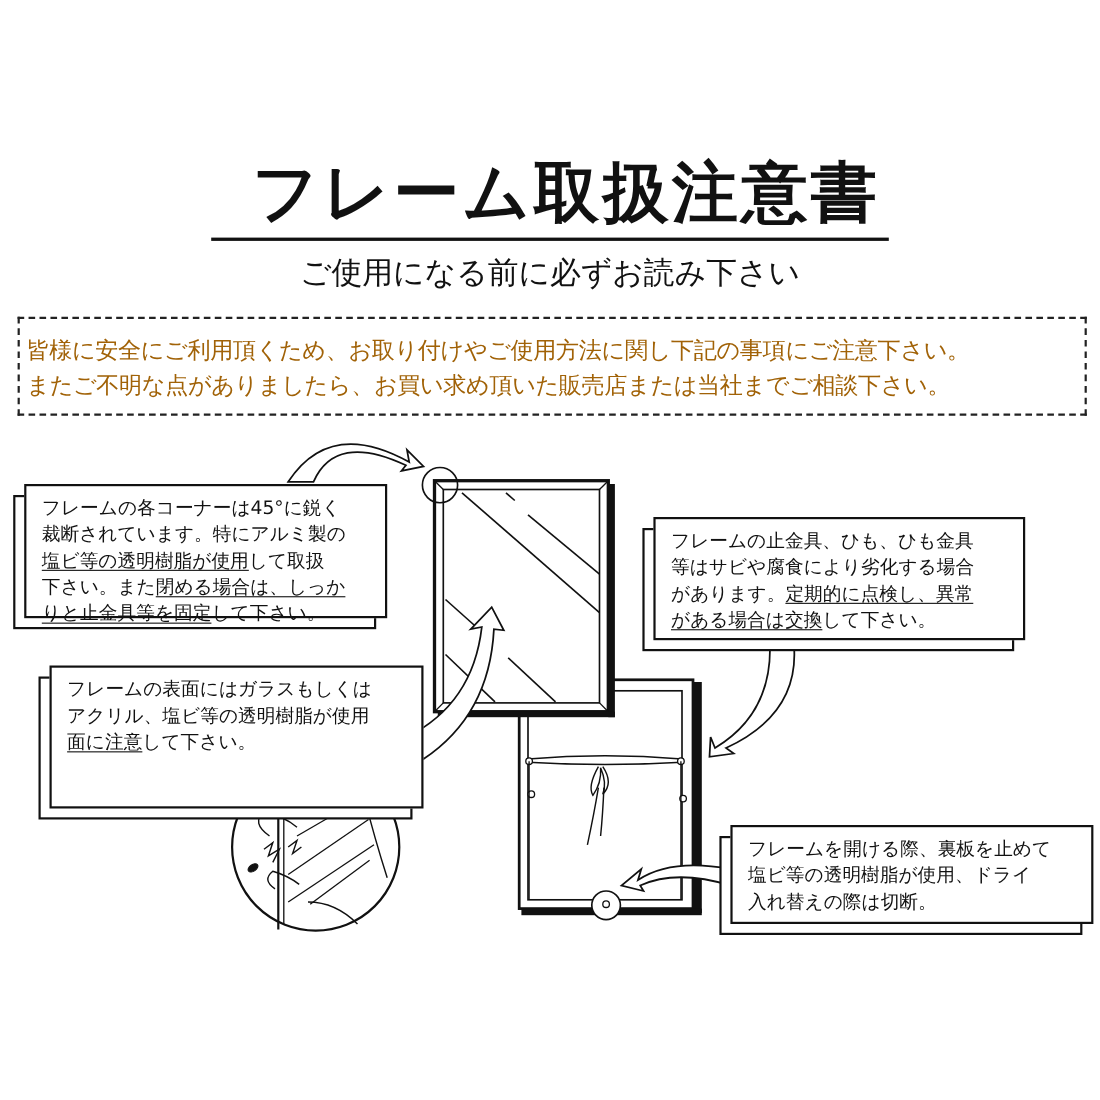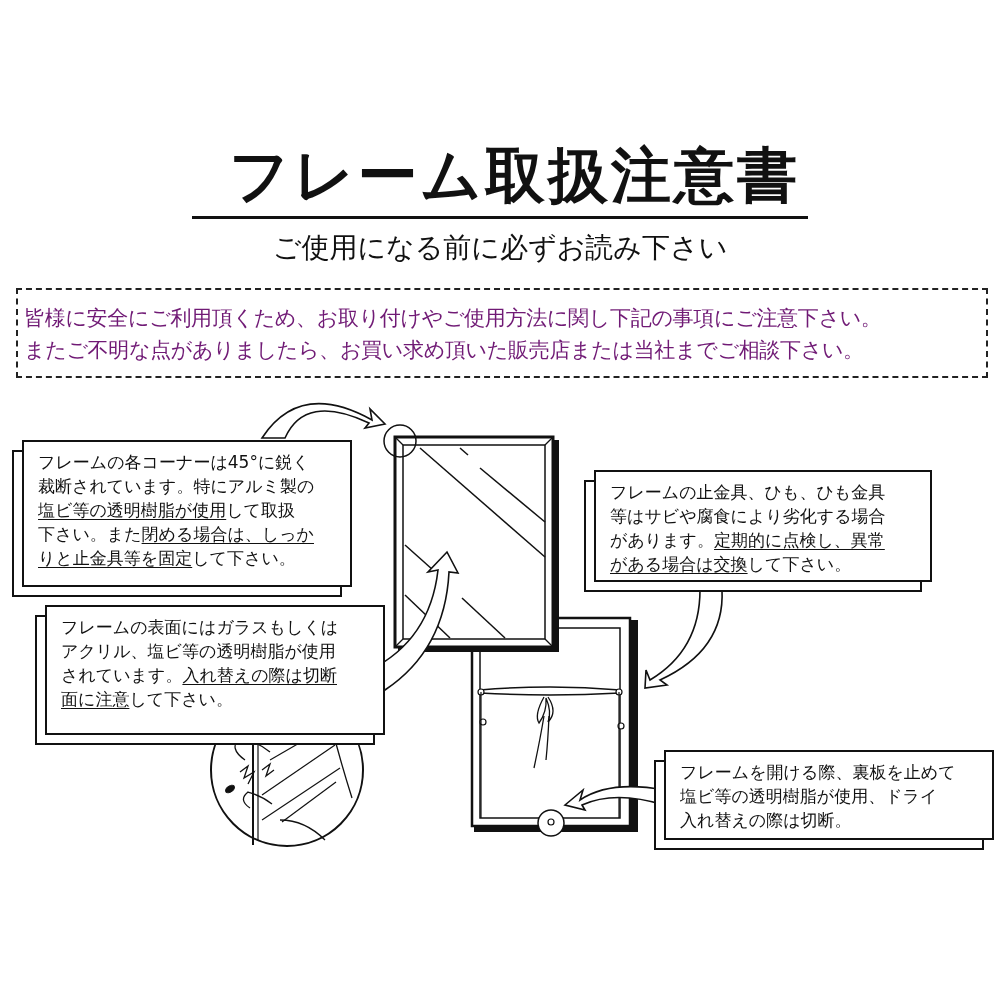--- a/index.html
+++ b/index.html
@@ -18,32 +18,32 @@
     position: absolute; left: 200px; top: 228px; width: 600px; height: 40px;
     text-align: center; font-size: 28px; line-height: 40px; color: #111;
   }
 
   .notice-box {
     position: absolute; left: 16px; top: 288px; width: 972px; height: 90px;
     border: 2px dashed #222;
     padding: 12px 0 0 6px;
   }
   .notice-line {
-    font-size: 21px; line-height: 32px; white-space: nowrap; color: #701a75; letter-spacing: -0.3px;
+    font-size: 21px; line-height: 32px; white-space: nowrap; color: #a16207; letter-spacing: -0.3px;
   }
 
   .callout {
     position: absolute; background: #fff; border: 2px solid #111;
     box-shadow: -10px 10px 0 -2px #fff, -10px 10px 0 0 #111;
     font-size: 17px; line-height: 24px; color: #111; padding: 8px 10px 6px 14px;
   }
   .callout .line { white-space: nowrap; display: block; }
   .u { text-decoration: underline; text-underline-offset: 3px; }
 
-  #callout-corner { left: 22px; top: 440px; width: 330px; height: 147px; }
+  #callout-corner { left: 22px; top: 440px; width: 330px; height: 122px; }
   #callout-surface { left: 45px; top: 605px; width: 340px; height: 130px; }
   #callout-fittings { left: 594px; top: 470px; width: 338px; height: 112px; }
   #callout-open { left: 664px; top: 750px; width: 330px; height: 90px; }
 
   svg.art { position: absolute; left: 0; top: 0; width: 1000px; height: 1000px; pointer-events: none; }
 </style>
 </head>
 <body>
 
 <div class="title">フレーム取扱注意書</div>
@@ -138,21 +138,20 @@
   <span class="line"><span>フレームの各コーナーは45°に鋭く</span></span>
   <span class="line"><span>裁断されています。特にアルミ製の</span></span>
   <span class="line"><span class="u">塩ビ等の透明樹脂が使用</span><span>して取扱</span></span>
   <span class="line"><span>下さい。また</span><span class="u">閉める場合は、しっか</span></span>
   <span class="line"><span class="u">りと止金具等を固定</span><span>して下さい。</span></span>
 </div>
 
 <div class="callout" id="callout-surface">
   <span class="line"><span>フレームの表面にはガラスもしくは</span></span>
   <span class="line"><span>アクリル、塩ビ等の透明樹脂が使用</span></span>
-  <span class="line"><span>されています。</span><span class="u">入れ替えの際は切断</span></span>
   <span class="line"><span class="u">面に注意</span><span>して下さい。</span></span>
 </div>
 
 <div class="callout" id="callout-fittings">
   <span class="line"><span>フレームの止金具、ひも、ひも金具</span></span>
   <span class="line"><span>等はサビや腐食により劣化する場合</span></span>
   <span class="line"><span>があります。</span><span class="u">定期的に点検し、異常</span></span>
   <span class="line"><span class="u">がある場合は交換</span><span>して下さい。</span></span>
 </div>
 

